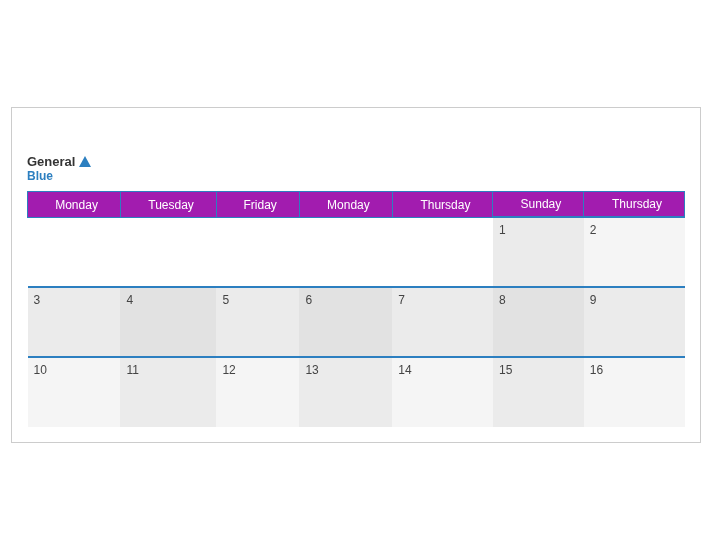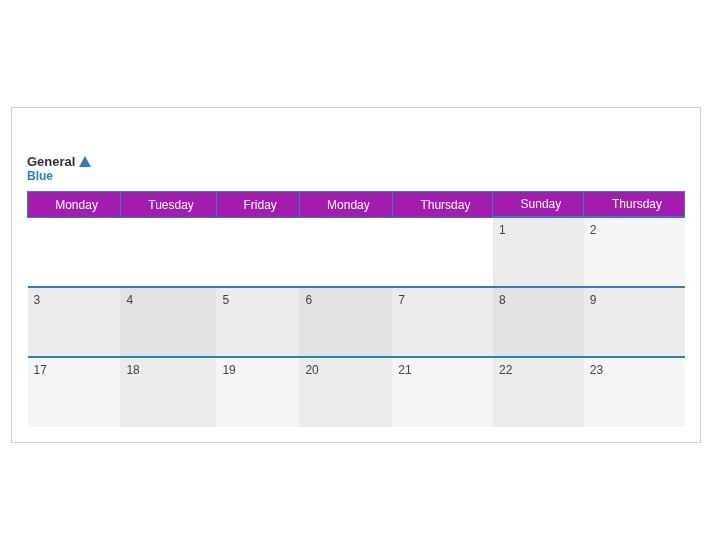--- a/index.html
+++ b/index.html
@@ -160,38 +160,38 @@
           <td>
             <span class="day-number">7</span>
           </td>
           <td>
             <span class="day-number">8</span>
           </td>
           <td>
             <span class="day-number">9</span>
           </td>
         </tr>
-        <tr class="row-even">
+        <tr class="row-odd">
           <td>
-            <span class="day-number">17</span>
+            <span class="day-number">10</span>
           </td>
           <td>
-            <span class="day-number">18</span>
+            <span class="day-number">11</span>
           </td>
           <td>
-            <span class="day-number">19</span>
+            <span class="day-number">12</span>
           </td>
           <td>
-            <span class="day-number">20</span>
+            <span class="day-number">13</span>
           </td>
           <td>
-            <span class="day-number">21</span>
+            <span class="day-number">14</span>
           </td>
           <td>
-            <span class="day-number">22</span>
+            <span class="day-number">15</span>
           </td>
           <td>
-            <span class="day-number">23</span>
+            <span class="day-number">16</span>
           </td>
         </tr>
       </tbody>
   </table>
 </div>
 
 </body></html>

